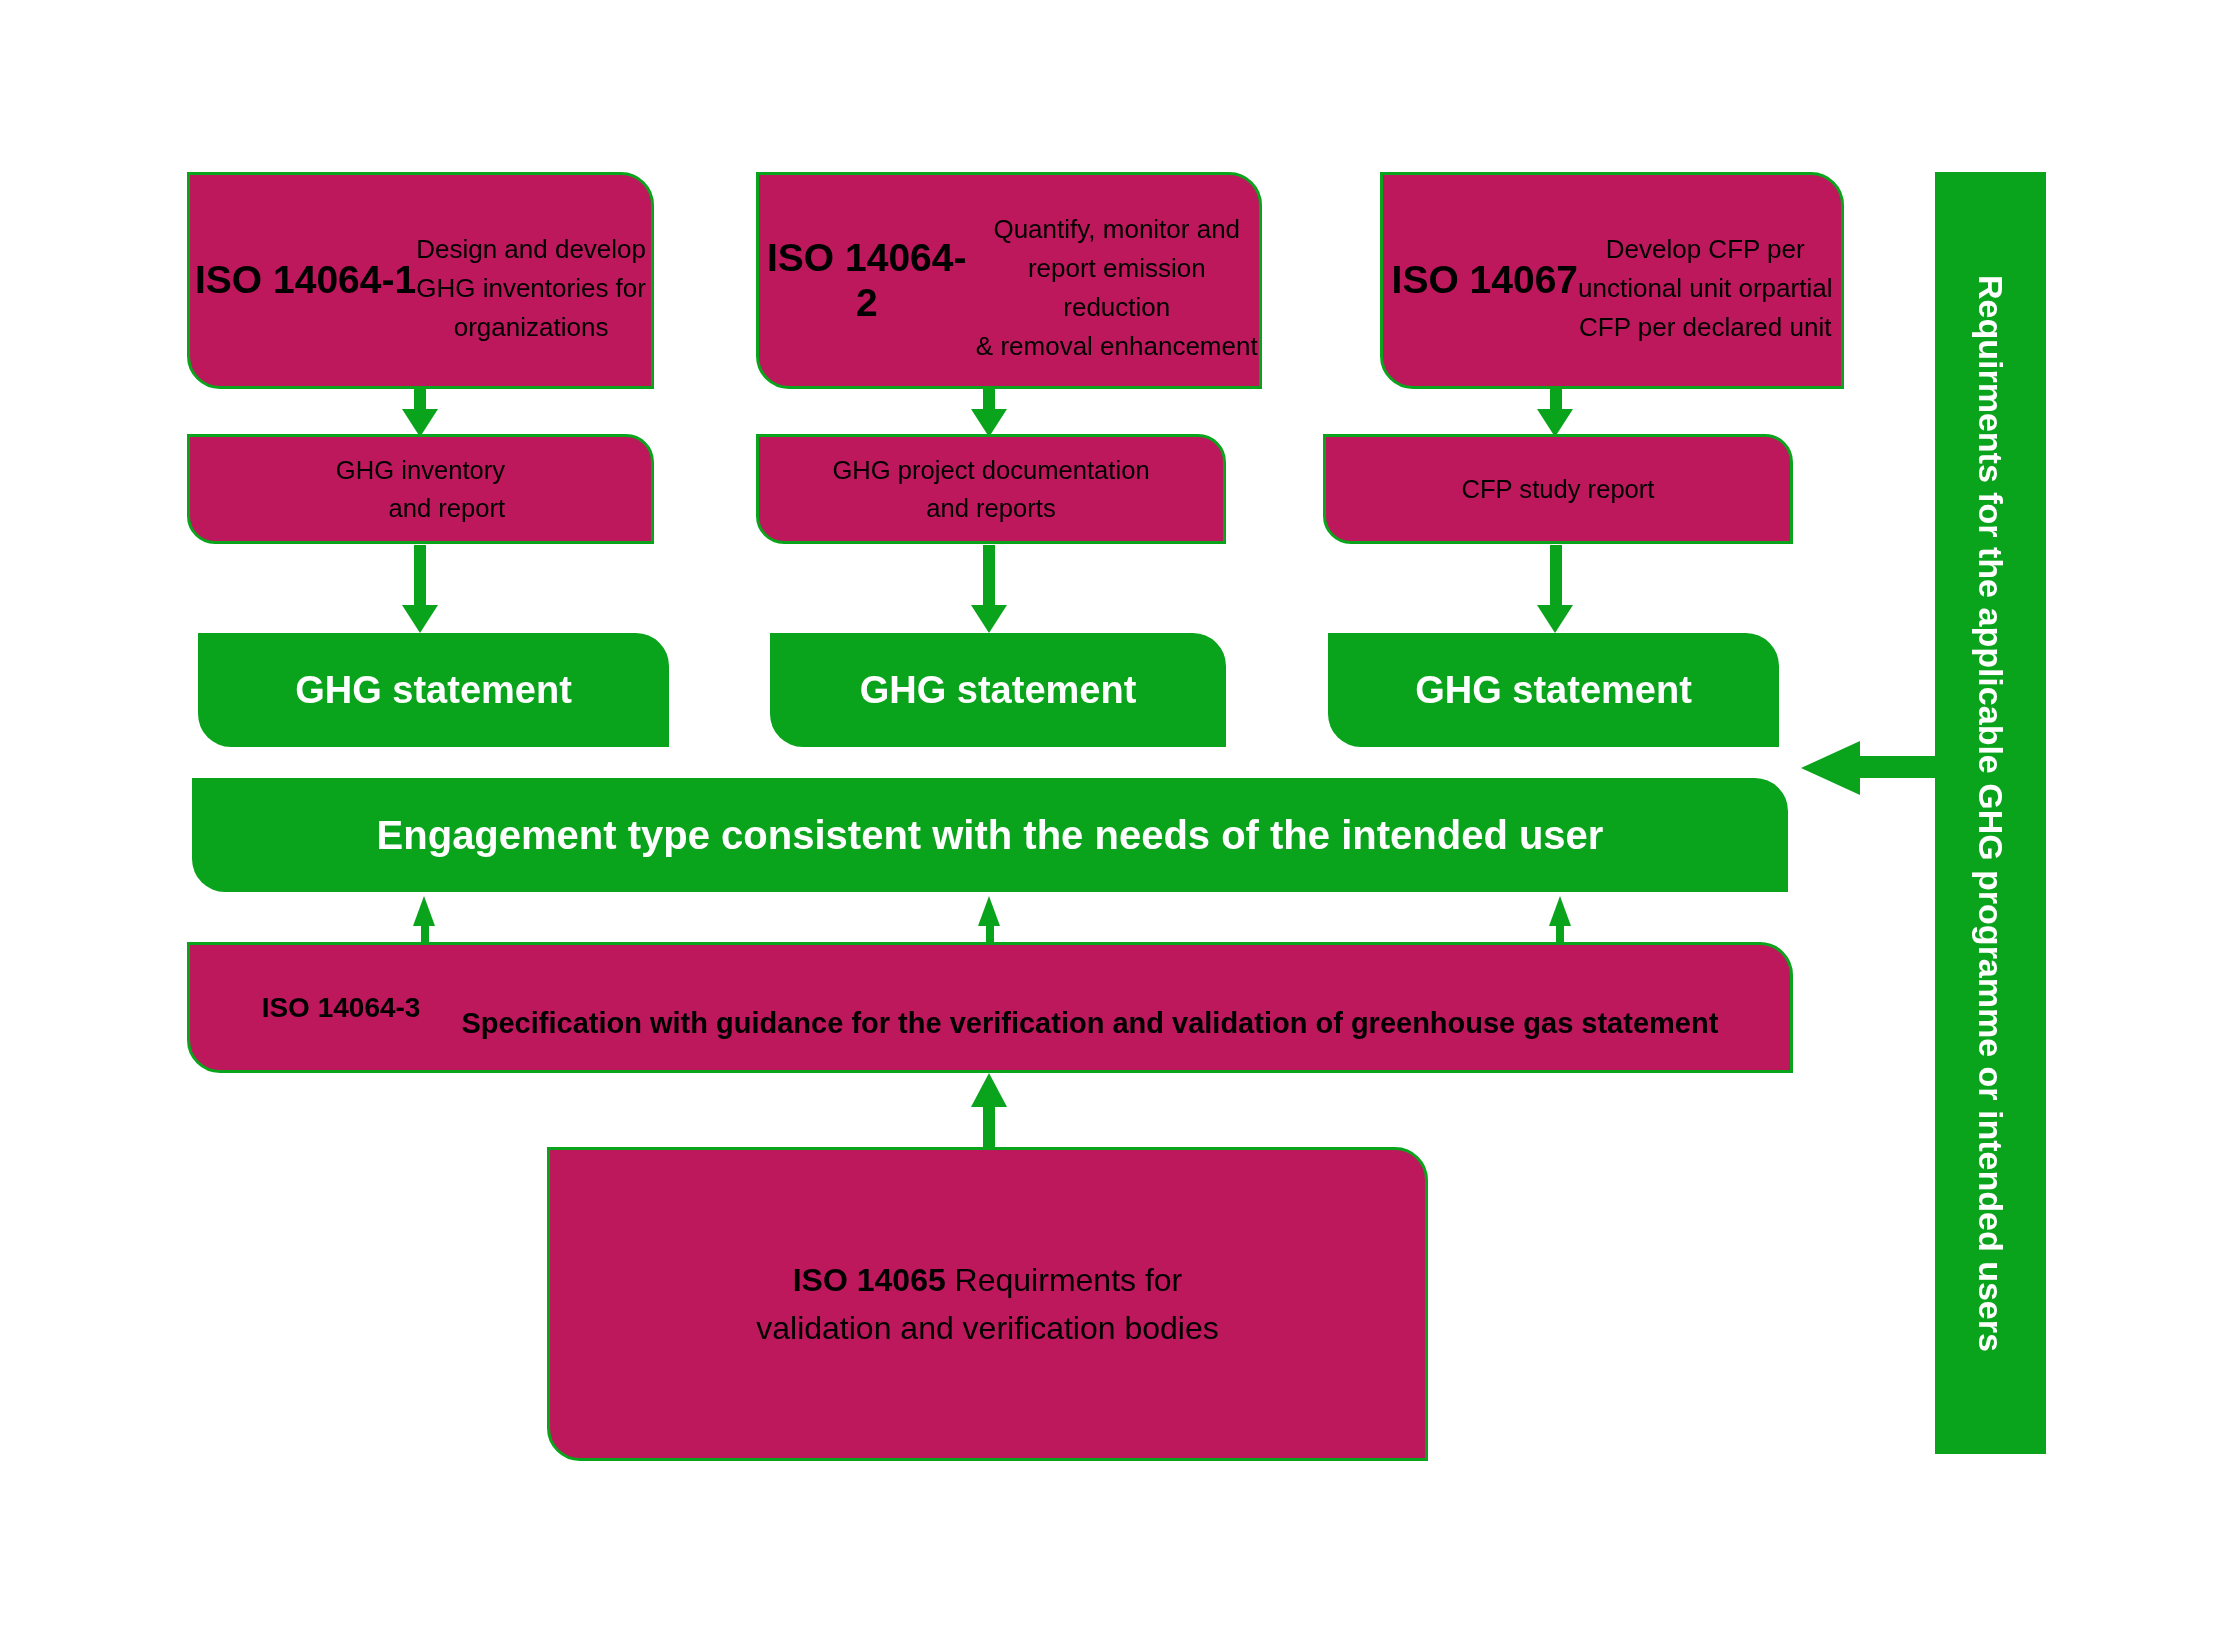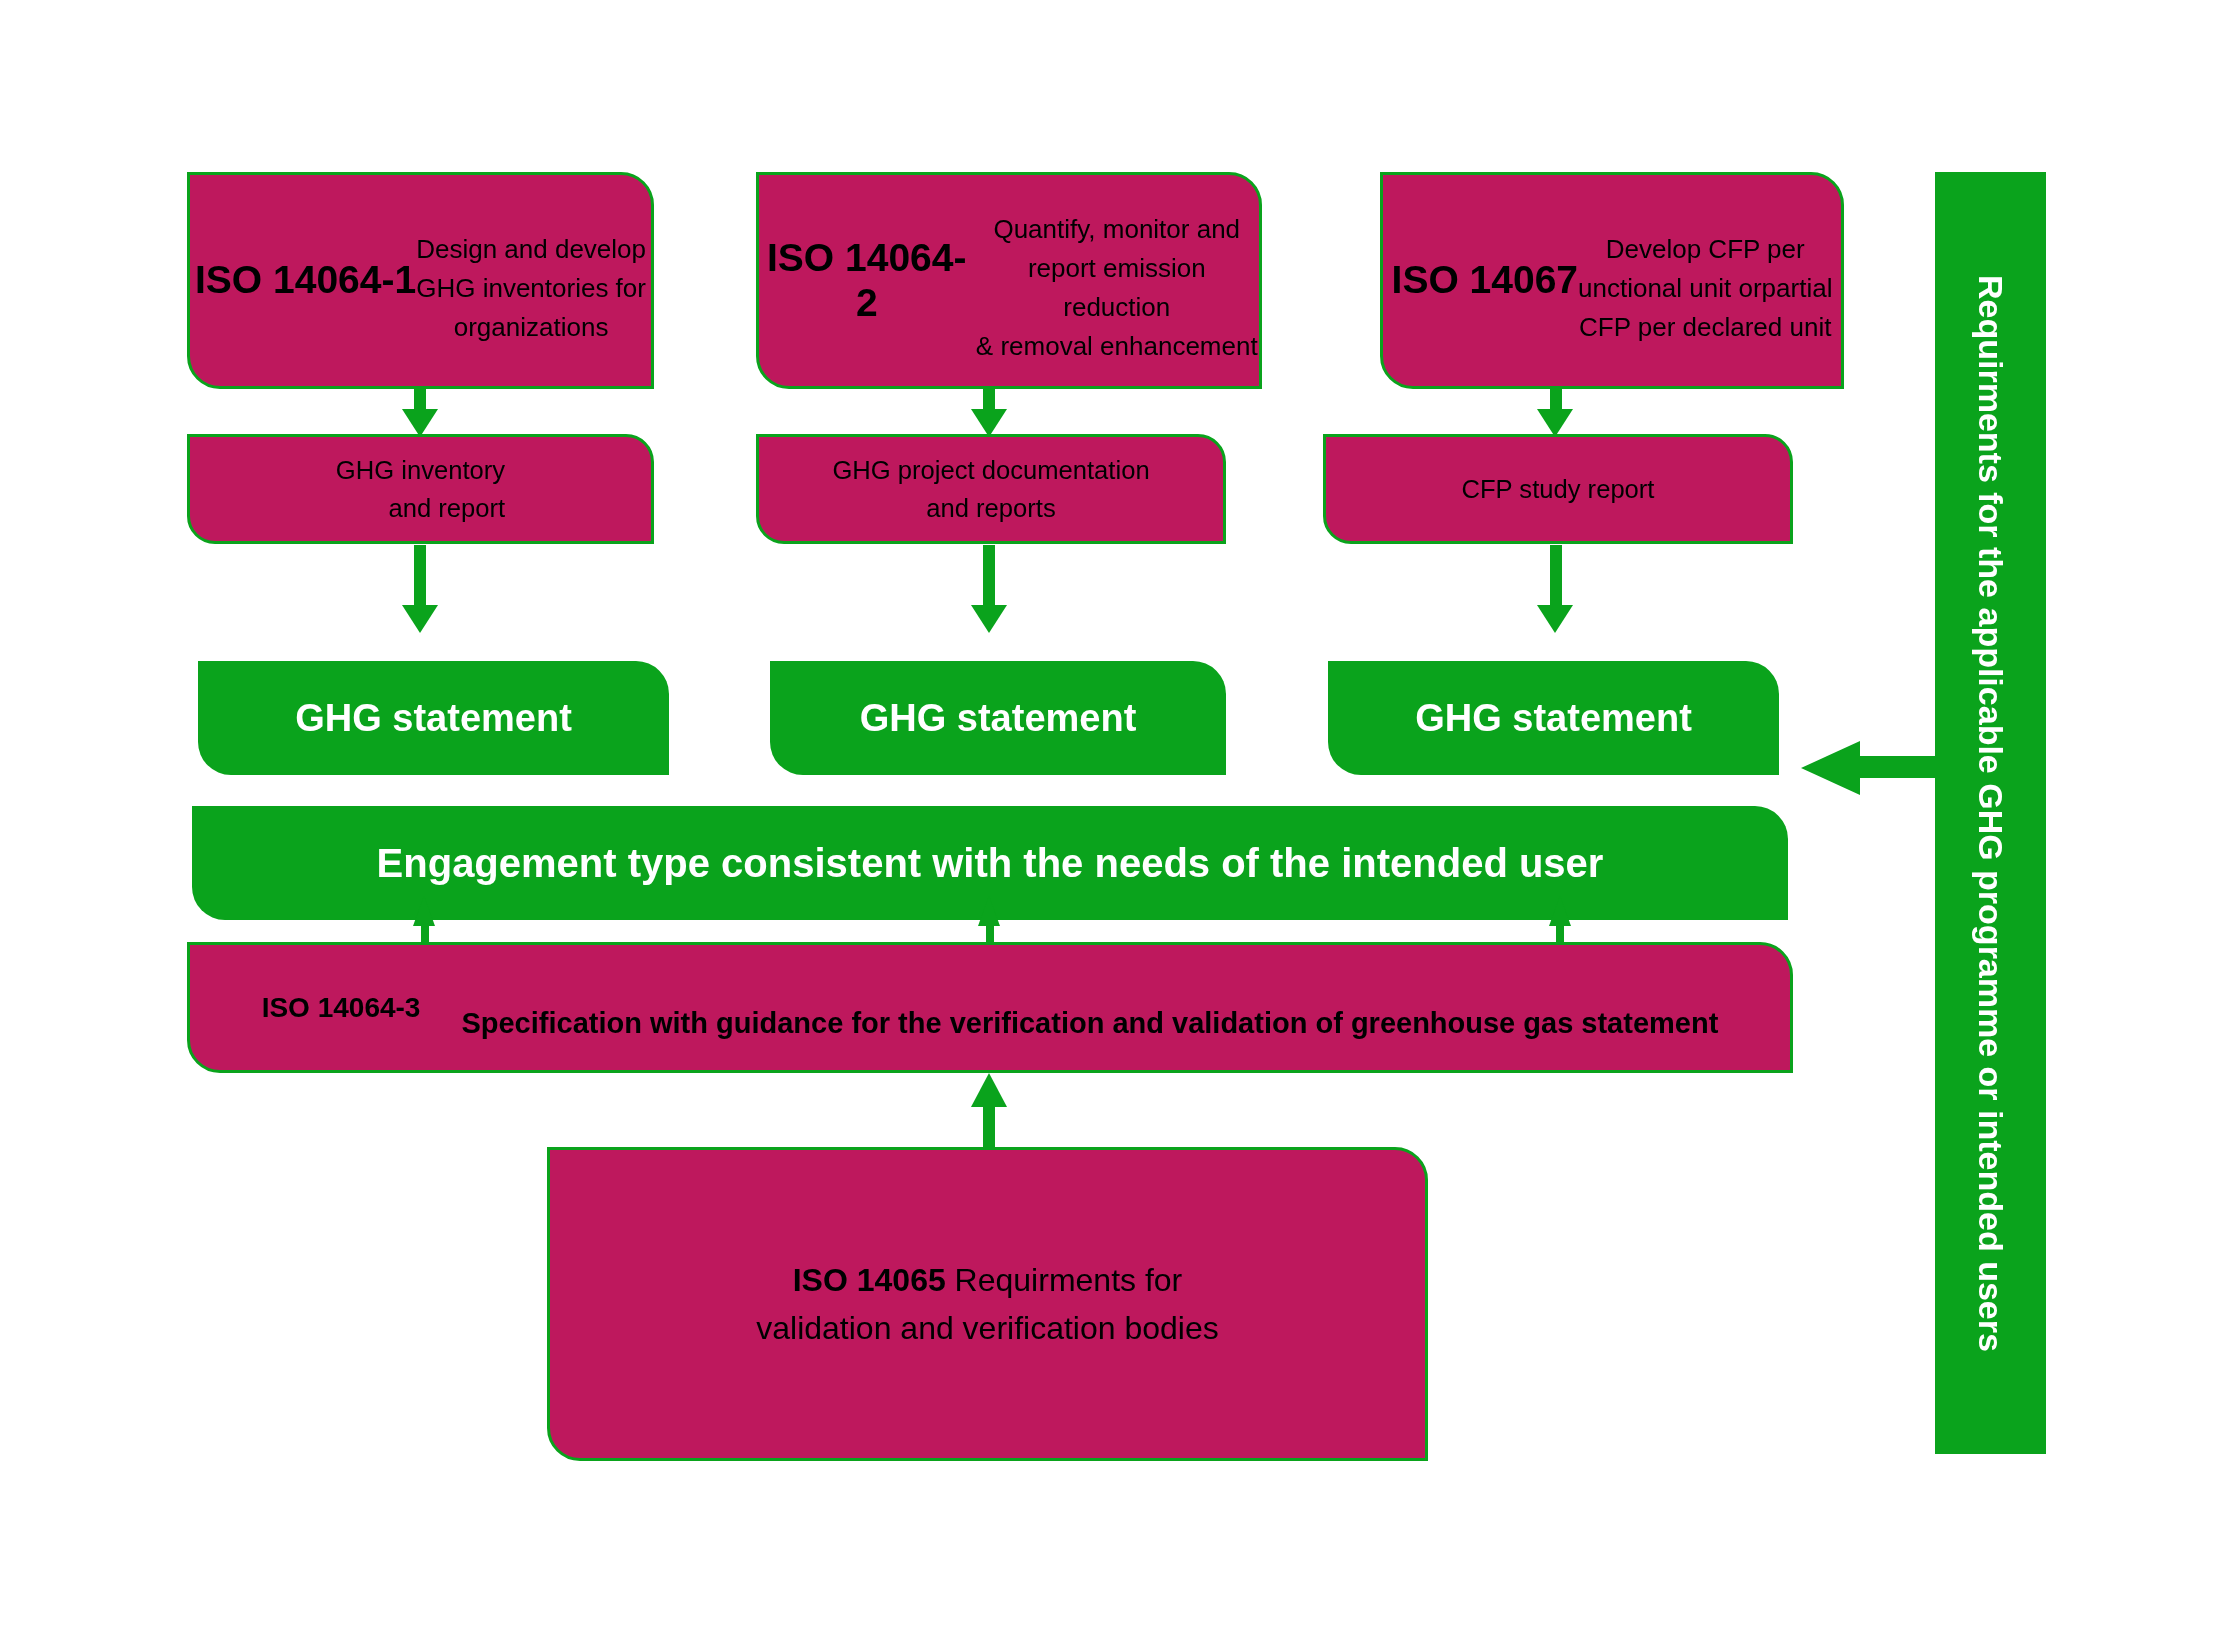--- a/index.html
+++ b/index.html
@@ -25,21 +25,21 @@
     align-items: center; justify-content: center;
     text-align: center;
   }
   
   .gbox {
     position: absolute;
     background: var(--green);
     border-radius: 0 33px 0 33px;
     display: flex; align-items: center; justify-content: center;
     text-align: center;
-    color: #fff; font-weight: bold; margin-top: 28px;
+    color: #fff; font-weight: bold;
   }
 
   .std-title { font-size: 39px; font-weight: bold; line-height: 1.15; }
   .std-desc  { font-size: 26px; line-height: 1.5; margin-top: 15.6px; }
   .out-text  { font-size: 25.6px; line-height: 1.5; }
   .stmt-text { font-size: 38px; }
   .eng-text  { font-size: 40px; }
 
   .verif-title { font-size: 28px; font-weight: bold; }
   .verif-desc  { font-size: 29px; font-weight: bold; margin-top: 31px; }

